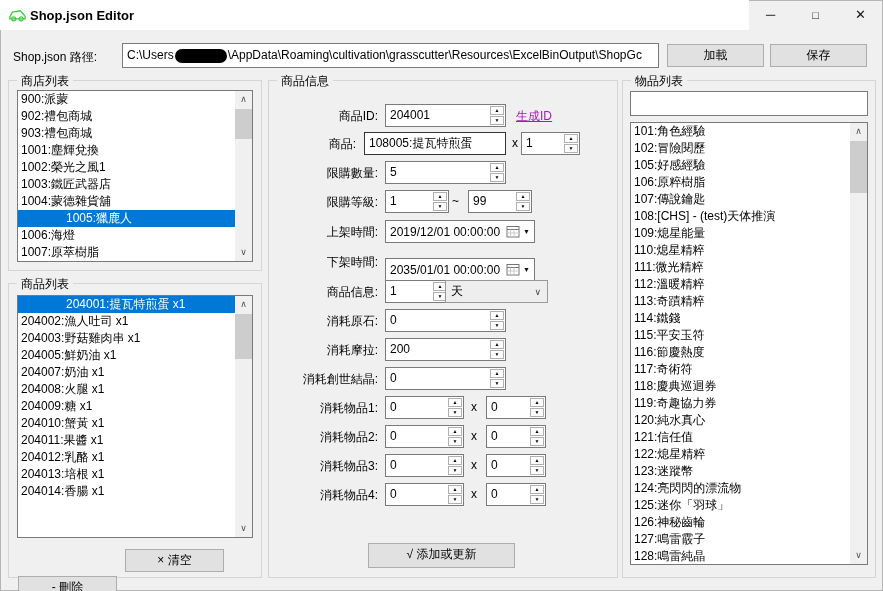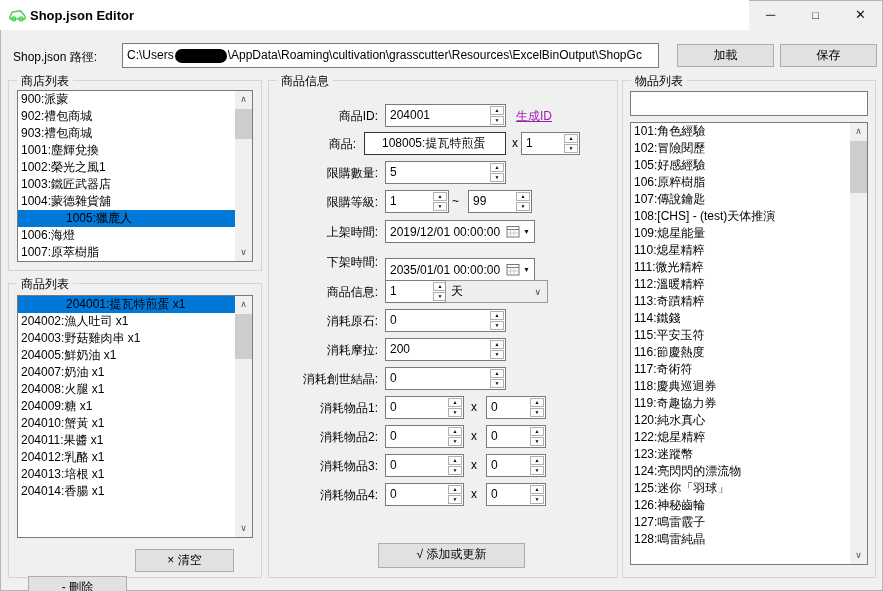--- a/index.html
+++ b/index.html
@@ -16,52 +16,52 @@
   .title-text { position:absolute; left:30px; top:8px; font-weight:bold; font-size:13px; }
   .win-btn { position:absolute; top:0; width:45px; height:30px; text-align:center; line-height:30px; font-size:13px; color:#111; }
   .win-min { left:748px; } .win-max { left:793px; font-size:11px; } .win-close { left:838px; }
   
   .path-label { position:absolute; left:13px; top:49px; }
   .path-field { position:absolute; left:122px; top:43px; width:537px; height:25px;
     background:#fff; border:1px solid #7a7a7a; overflow:hidden; white-space:nowrap;
     line-height:23px; padding-left:4px; display:flex; align-items:center; }
   .redaction { display:inline-block; width:52px; height:14px; background:#000; border-radius:8px; flex:0 0 auto; margin:0 1px; }
   .path-seg { flex:0 0 auto; }
-  .btn { position:absolute; background:#e1e1e1; border:1px solid #adadad; text-align:center; line-height:21px; cursor:default;margin-left:10px; }
+  .btn { position:absolute; background:#e1e1e1; border:1px solid #adadad; text-align:center; line-height:21px; cursor:default; }
   .btn-load { left:667px; top:44px; width:97px; height:23px; }
   .btn-save { left:770px; top:44px; width:97px; height:23px; }
   
   .groupbox { position:absolute; border:1px solid #d5d5d5; }
   .gb-title { position:absolute; top:-8px; left:8px; background:#f0f0f0; padding:0 4px; }
   .gb-shop  { left:8px;   top:80px; width:254px; height:191px; }
   .gb-goods { left:8px;   top:283px; width:254px; height:295px; }
   .gb-info  { left:268px; top:80px; width:350px; height:498px; }
   .gb-items { left:622px; top:80px; width:254px; height:498px; }
   
   .listbox { position:absolute; background:#fff; border:1px solid #7a7a7a; }
   .lb-shop  { left:17px;  top:90px;  width:236px; height:172px; }
   .lb-goods { left:17px;  top:295px; width:236px; height:243px; }
   .lb-items { left:630px; top:122px; width:238px; height:443px; }
   .list-itemwrap { position:absolute; left:0; top:0; right:17px; bottom:0; overflow:hidden; }
   .list-item { height:17px; line-height:17px; padding-left:3px; white-space:nowrap; }
-  .list-item.selected { background:#0078d7; color:#000000;padding-left:48px; }
+  .list-item.selected { background:#0078d7; color:#ffffff;padding-left:48px; }
   .scrollbar { position:absolute; top:0; right:0; bottom:0; width:17px; background:#f0f0f0; }
   .sb-btn { position:absolute; left:0; width:17px; height:17px; text-align:center; line-height:17px; font-size:9px; color:#505050; }
   .sb-up { top:0; } .sb-down { bottom:0; }
   .sb-thumb { position:absolute; left:0; width:17px; background:#cdcdcd; }
   .th-shop  { top:18px; height:30px; }
   .th-goods { top:18px; height:45px; }
   .th-items { top:18px; height:52px; }
   
   .flabel { position:absolute; text-align:right; width:102px; left:276px; }
   .spin { position:absolute; height:23px; background:#fff; border:1px solid #7a7a7a; display:flex; }
   .spin-val { flex:1; line-height:21px; padding-left:4px; overflow:hidden; }
   .spin-btns { width:16px; display:flex; flex-direction:column; padding:1px; gap:1px; }
   .spin-b { flex:1; border:1px solid #b0b0b0; background:#fdfdfd; font-size:5px; line-height:7px; text-align:center; color:#000; }
-  .textbox { position:absolute; height:23px; background:#fff; border:1px solid #343434; line-height:21px; padding-left:17px; white-space:nowrap; overflow:hidden; }
+  .textbox { position:absolute; height:23px; background:#fff; border:1px solid #343434; line-height:21px; padding-left:4px; white-space:nowrap; overflow:hidden; }
   .datepicker { position:absolute; height:23px; background:#fff; border:1px solid #7a7a7a; display:flex; align-items:center; }
   .dp-text { flex:1; padding-left:4px; }
   .dp-cal { width:14px; height:13px; margin-right:3px; flex:0 0 auto; }
   .dp-arrow { font-size:7px; margin-right:4px; color:#111; }
   .combo { position:absolute; height:23px; background:#eeeeee; border:1px solid #999; display:flex; align-items:center; }
   .combo-val { flex:1; padding-left:5px; }
   .combo-arrow { font-size:9px; color:#444; margin-right:6px; }
   .inline-lbl { position:absolute; }
   .link { position:absolute; color:#a21caf; text-decoration:underline; }
   .btn-del   { left:18px;  top:576px; width:99px;  height:34px; }
@@ -348,20 +348,21 @@
       <div class="list-item">111:微光精粹</div>
       <div class="list-item">112:溫暖精粹</div>
       <div class="list-item">113:奇蹟精粹</div>
       <div class="list-item">114:鐵錢</div>
       <div class="list-item">115:平安玉符</div>
       <div class="list-item">116:節慶熱度</div>
       <div class="list-item">117:奇術符</div>
       <div class="list-item">118:慶典巡迴券</div>
       <div class="list-item">119:奇趣協力券</div>
       <div class="list-item">120:純水真心</div>
+      <div class="list-item">121:信任值</div>
       <div class="list-item">122:熄星精粹</div>
       <div class="list-item">123:迷蹤幣</div>
       <div class="list-item">124:亮閃閃的漂流物</div>
       <div class="list-item">125:迷你「羽球」</div>
       <div class="list-item">126:神秘齒輪</div>
       <div class="list-item">127:鳴雷霰子</div>
       <div class="list-item">128:鳴雷純晶</div>
     </div>
   <div class="scrollbar">
     <div class="sb-btn sb-up">∧</div>

